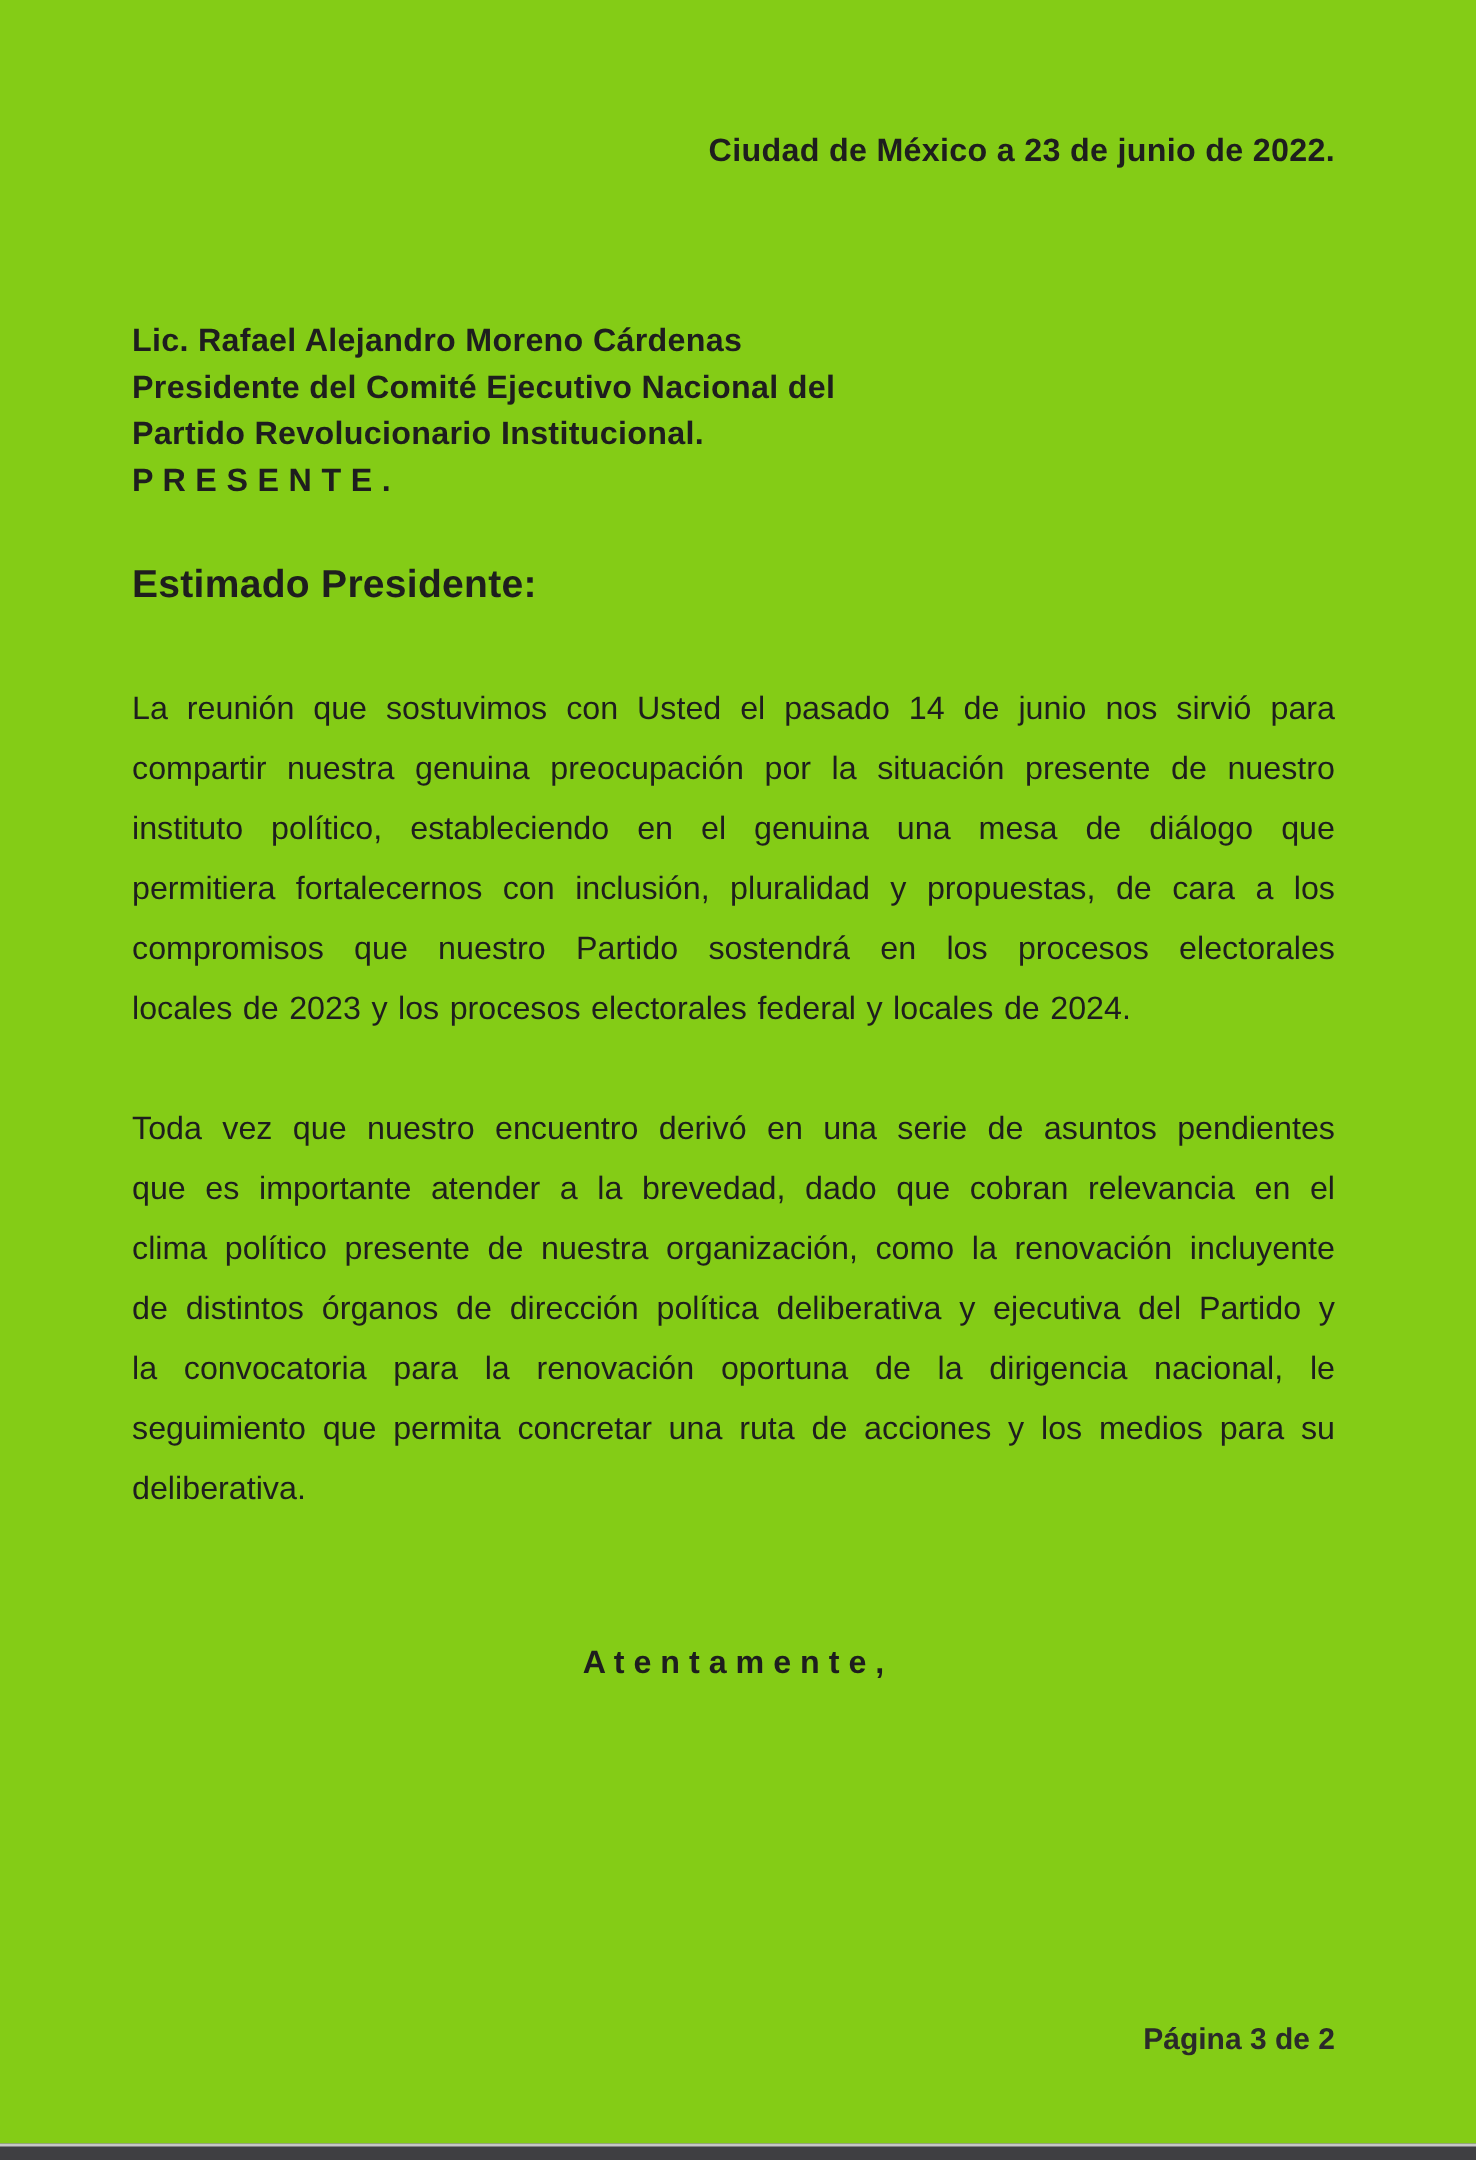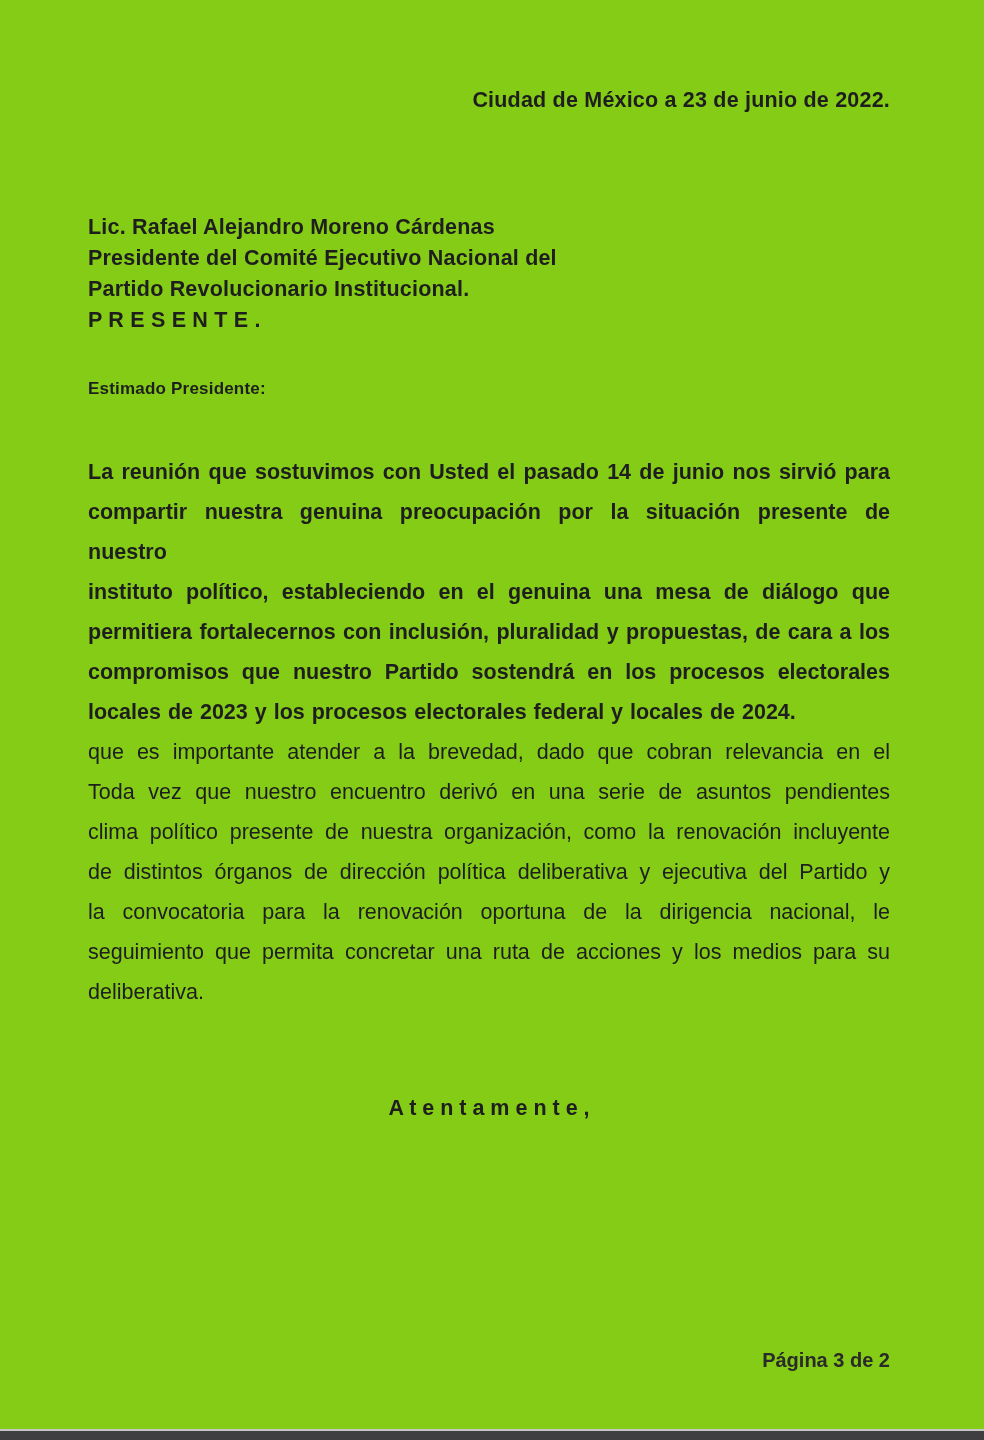--- a/index.html
+++ b/index.html
@@ -34,34 +34,34 @@
     right: 94px;
     font-size: 21.5px;
     font-weight: bold;
     line-height: 31px;
     letter-spacing: 0.2px;
   }
   .salutation {
     position: absolute;
     top: 375px;
     left: 88px;
-    font-size: 17px;
+    font-size: 26px;
     font-weight: bold;
     line-height: 28px;
     letter-spacing: 0.2px;
   }
   .para {
     position: absolute;
     left: 88px;
     width: 802px;
     font-size: 21.5px;
     line-height: 40px;
     word-spacing: 1px;
   }
-  .para-1 { top: 452px; font-weight: bold; }
+  .para-1 { top: 452px; }
   .para-2 { top: 732px; }
   .para .line {
     text-align: justify;
     text-align-last: justify;
     white-space: normal;
   }
   .para .line:last-child {
     text-align-last: left;
   }
   .closing {
@@ -114,22 +114,22 @@
   <div class="para para-1">
       <div class="line">La reunión que sostuvimos con Usted el pasado 14 de junio nos sirvió para</div>
       <div class="line">compartir nuestra genuina preocupación por la situación presente de nuestro</div>
       <div class="line">instituto político, estableciendo en el genuina una mesa de diálogo que</div>
       <div class="line">permitiera fortalecernos con inclusión, pluralidad y propuestas, de cara a los</div>
       <div class="line">compromisos que nuestro Partido sostendrá en los procesos electorales</div>
       <div class="line">locales de 2023 y los procesos electorales federal y locales de 2024.</div>
     </div>
 
   <div class="para para-2">
+      <div class="line">Toda vez que nuestro encuentro derivó en una serie de asuntos pendientes</div>
       <div class="line">que es importante atender a la brevedad, dado que cobran relevancia en el</div>
-      <div class="line">Toda vez que nuestro encuentro derivó en una serie de asuntos pendientes</div>
       <div class="line">clima político presente de nuestra organización, como la renovación incluyente</div>
       <div class="line">de distintos órganos de dirección política deliberativa y ejecutiva del Partido y</div>
       <div class="line">la convocatoria para la renovación oportuna de la dirigencia nacional, le</div>
       <div class="line">seguimiento que permita concretar una ruta de acciones y los medios para su</div>
       <div class="line">deliberativa.</div>
     </div>
 
   <div class="closing">A t e n t a m e n t e ,</div>
 
   <div class="footer">Página 3 de 2</div>

